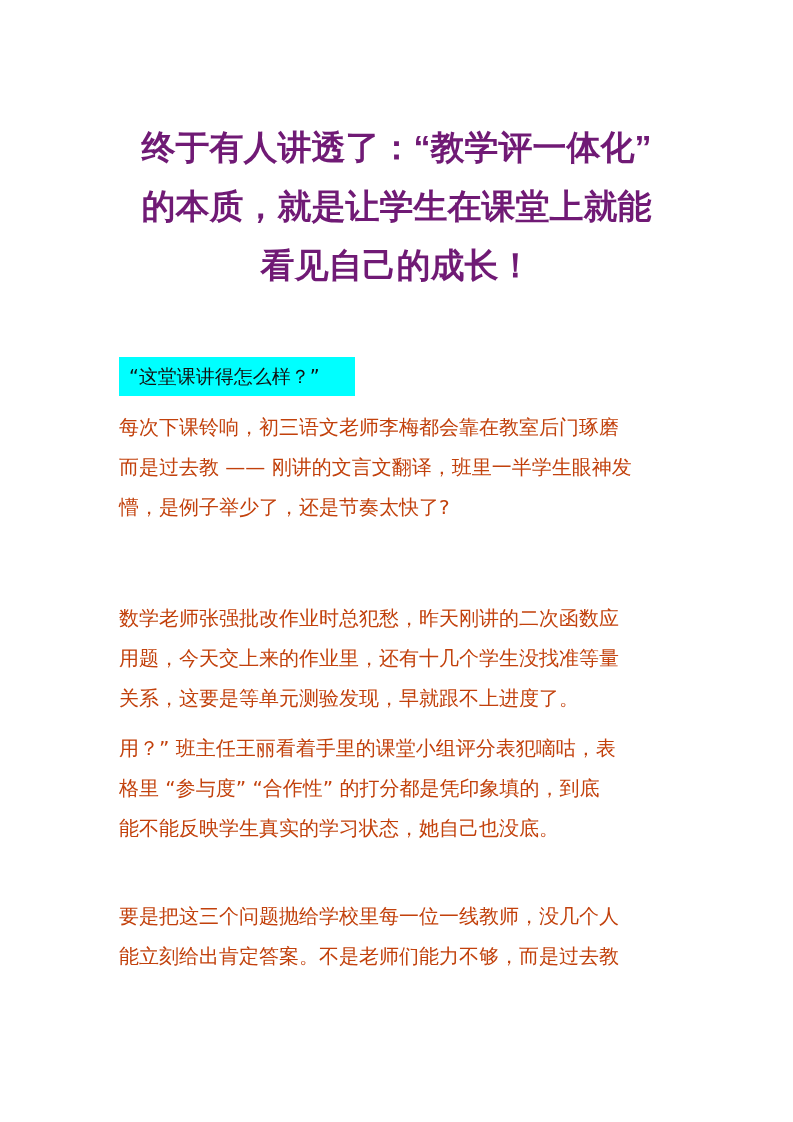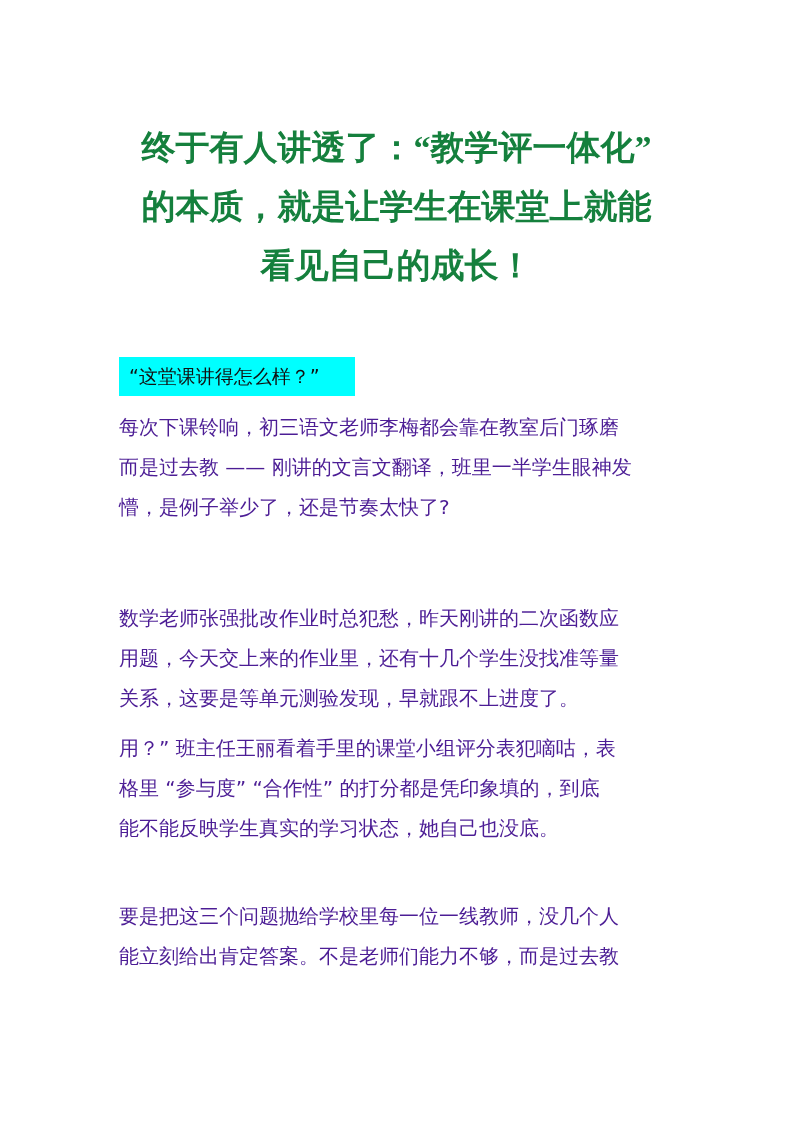--- a/index.html
+++ b/index.html
@@ -22,25 +22,25 @@
       width: 793px;
       height: 1122px;
       background: #ffffff;
     }
     .title {
       position: absolute;
       left: 100px;
       top: 118px;
       width: 593px;
       text-align: center;
-      font-family: Liberation Serif, serif;
+      font-family: Liberation Sans, sans-serif;
       font-weight: bold;
       font-size: 34px;
       line-height: 59px;
-      color: #15803d;
+      color: #701a75;
       margin: 0;
     }
     .title-line {
       display: block;
       white-space: nowrap;
     }
     .highlight {
       position: absolute;
       left: 119px;
       background: #00ffff;
@@ -53,21 +53,21 @@
     }
     .hl-1 { top: 357px; width: 214px; }
     .hl-2 { top: 539px; width: 239px; }
     .para {
       position: absolute;
       left: 119px;
       width: 560px;
       font-size: 20px;
       line-height: 40px;
       margin: 0;
-      color: #4c1d95;
+      color: #c2410c;
     }
     .para .line {
       display: block;
       white-space: nowrap;
     }
     .p1 { top: 407px; }
     .p2 { top: 598px; }
     .p3 { top: 728px; }
     .p4 { top: 896px; }
   </style>

